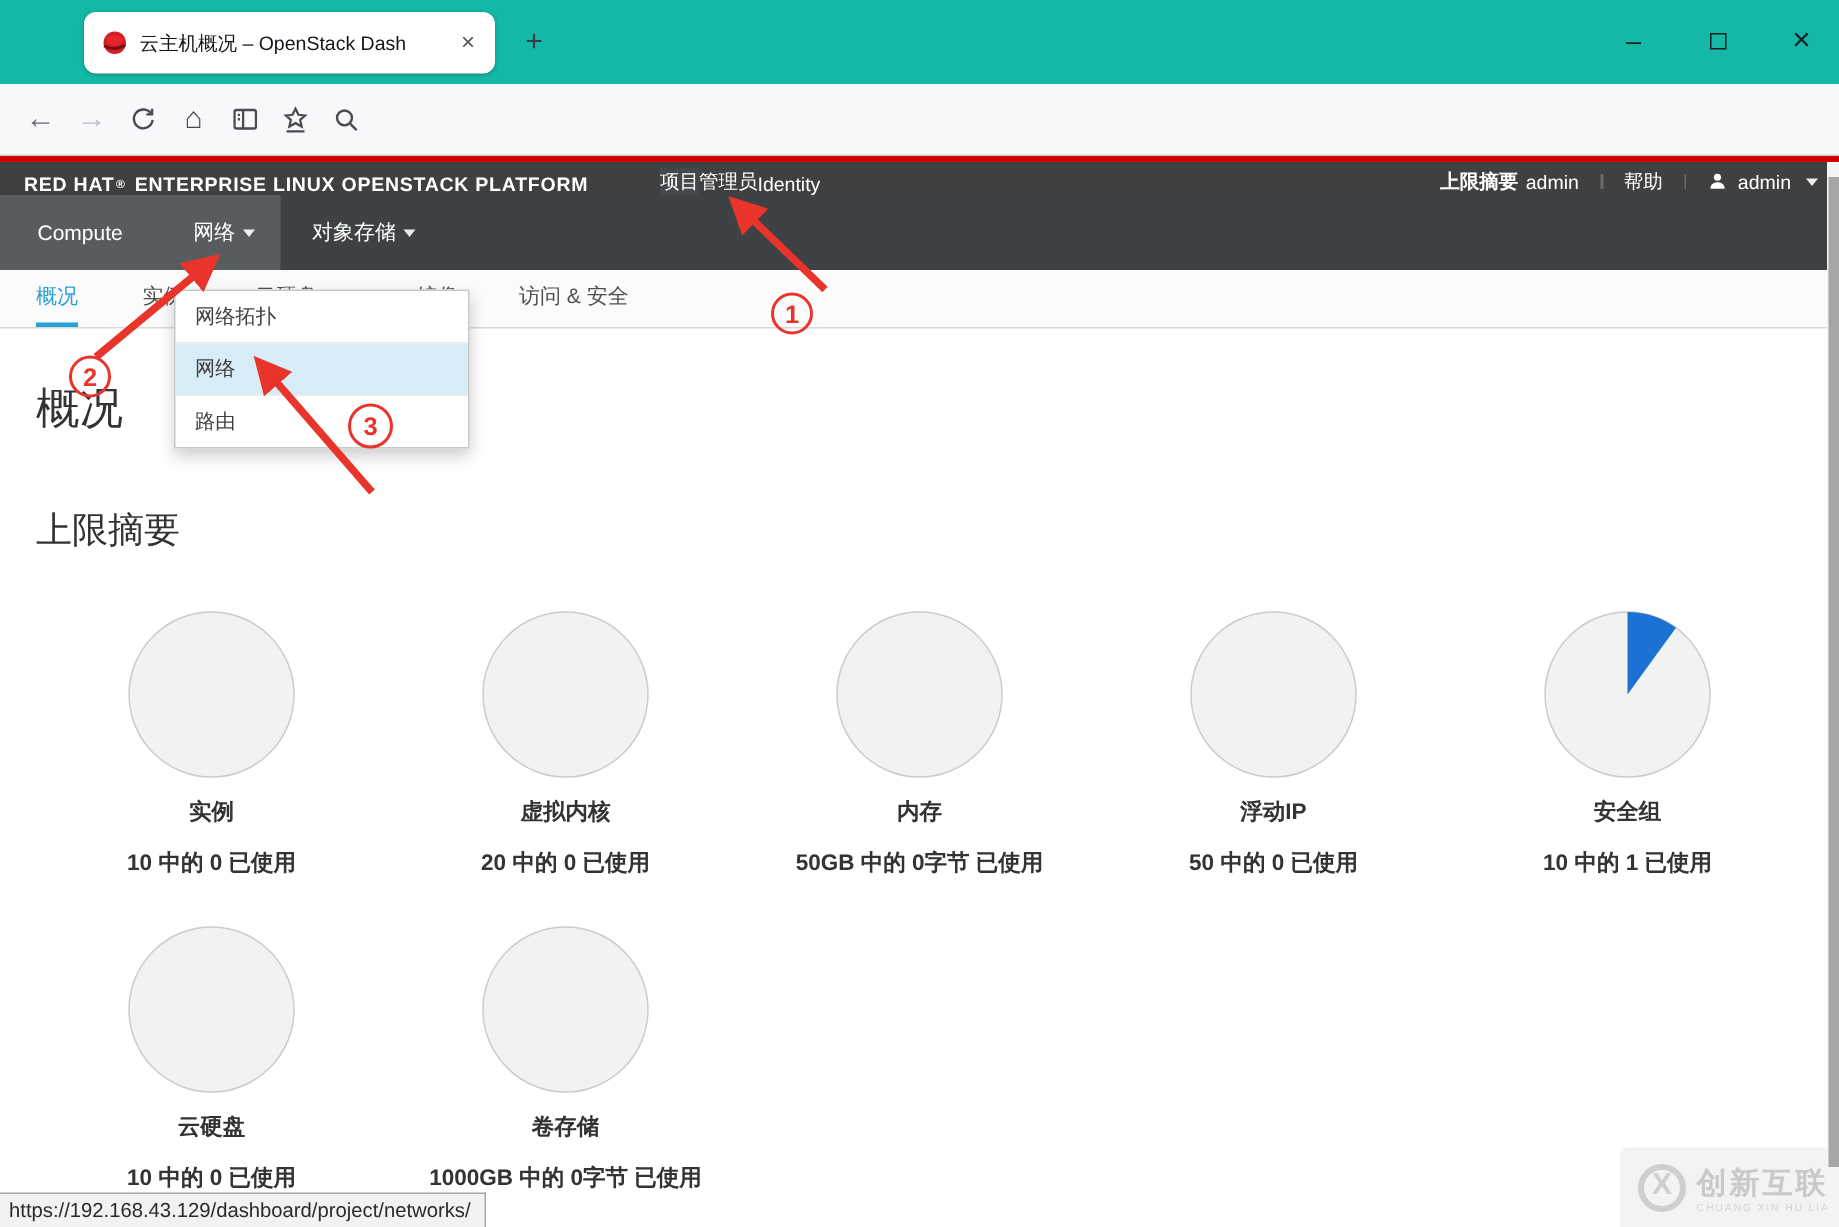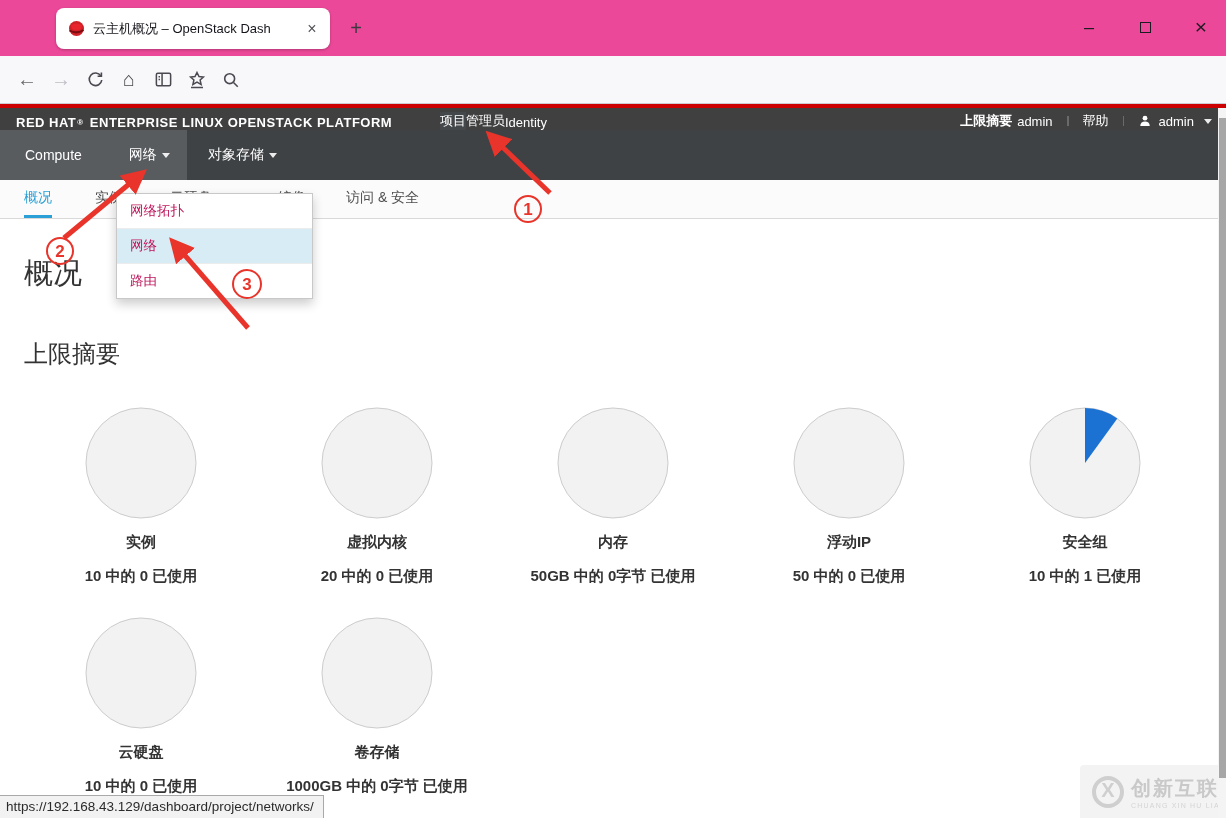--- a/index.html
+++ b/index.html
@@ -1,20 +1,20 @@
 <!DOCTYPE html>
 <html><head>
 <meta charset="utf-8">
 <style>
   * { margin:0; padding:0; box-sizing:border-box; }
   html,body { width:1226px; height:818px; overflow:hidden;
     font-family:"Liberation Sans", sans-serif; background:#fff; }
 
   
-  #titlebar { position:absolute; left:0; top:0; width:1226px; height:56px; background:#ec4899; }
+  #titlebar { position:absolute; left:0; top:0; width:1226px; height:56px; background:#14b8a6; }
   #tab { position:absolute; left:56px; top:8px; width:274px; height:41px; background:#fff;
     border-radius:8px; box-shadow:0 1px 3px rgba(0,0,0,.25); display:flex; align-items:center; padding:0 8px 0 12px; }
   #tab-title { flex:1; font-size:13px; color:#15141a; white-space:nowrap; overflow:hidden; margin-left:8px; }
   .tab-close { color:#55545a; font-size:16px; width:20px; text-align:center; cursor:default; }
   #newtab { position:absolute; left:342px; top:14px; width:28px; height:28px; border-radius:4px;
     color:#3b3a40; font-size:20px; line-height:28px; text-align:center; }
   #win-controls { position:absolute; right:8px; top:10px; display:flex; gap:22px; align-items:center; }
   .winbtn { width:34px; height:34px; display:flex; align-items:center; justify-content:center; color:#1c1b22; }
   .winbtn.min { font-size:18px; }
   .maxbox { width:11px; height:11px; border:1.5px solid #1c1b22; }
@@ -79,21 +79,21 @@
   #gauge-row1 { margin-top:36px; }
   #gauge-row2 { margin-top:32px; }
   .gauge { width:236px; display:flex; flex-direction:column; align-items:center; }
   .gauge svg { display:block; }
   .gauge-name { margin-top:14px; font-size:15px; font-weight:bold; color:#333; line-height:18px; }
   .gauge-caption { margin-top:16px; font-size:15px; font-weight:bold; color:#333; line-height:18px; }
 
   
   #net-dropdown { position:absolute; left:116px; top:89px; width:197px; background:#fff;
     border:1px solid #c8c8c8; box-shadow:0 5px 10px rgba(0,0,0,.2); z-index:30; }
-  .dd-item { padding:8px 13px; font-size:13.5px; color:#be185d; border-bottom:1px solid #ececec; }
+  .dd-item { padding:8px 13px; font-size:13.5px; color:#404040; border-bottom:1px solid #ececec; }
   .dd-item:last-child { border-bottom:none; }
   .dd-item.hl { background:#d8ecf6; }
 
   
   #statusbar { position:absolute; left:0; bottom:0; background:#f2f2f2; border:1px solid #a9a9a9;
     border-left:none; border-bottom:none; padding:3px 9px 4px 6px; font-size:13.5px; color:#2b2b2b;
     white-space:nowrap; z-index:40; }
 
   
   #watermark { position:absolute; right:0; bottom:0; width:146px; height:53px; background:#f3f3f3;

